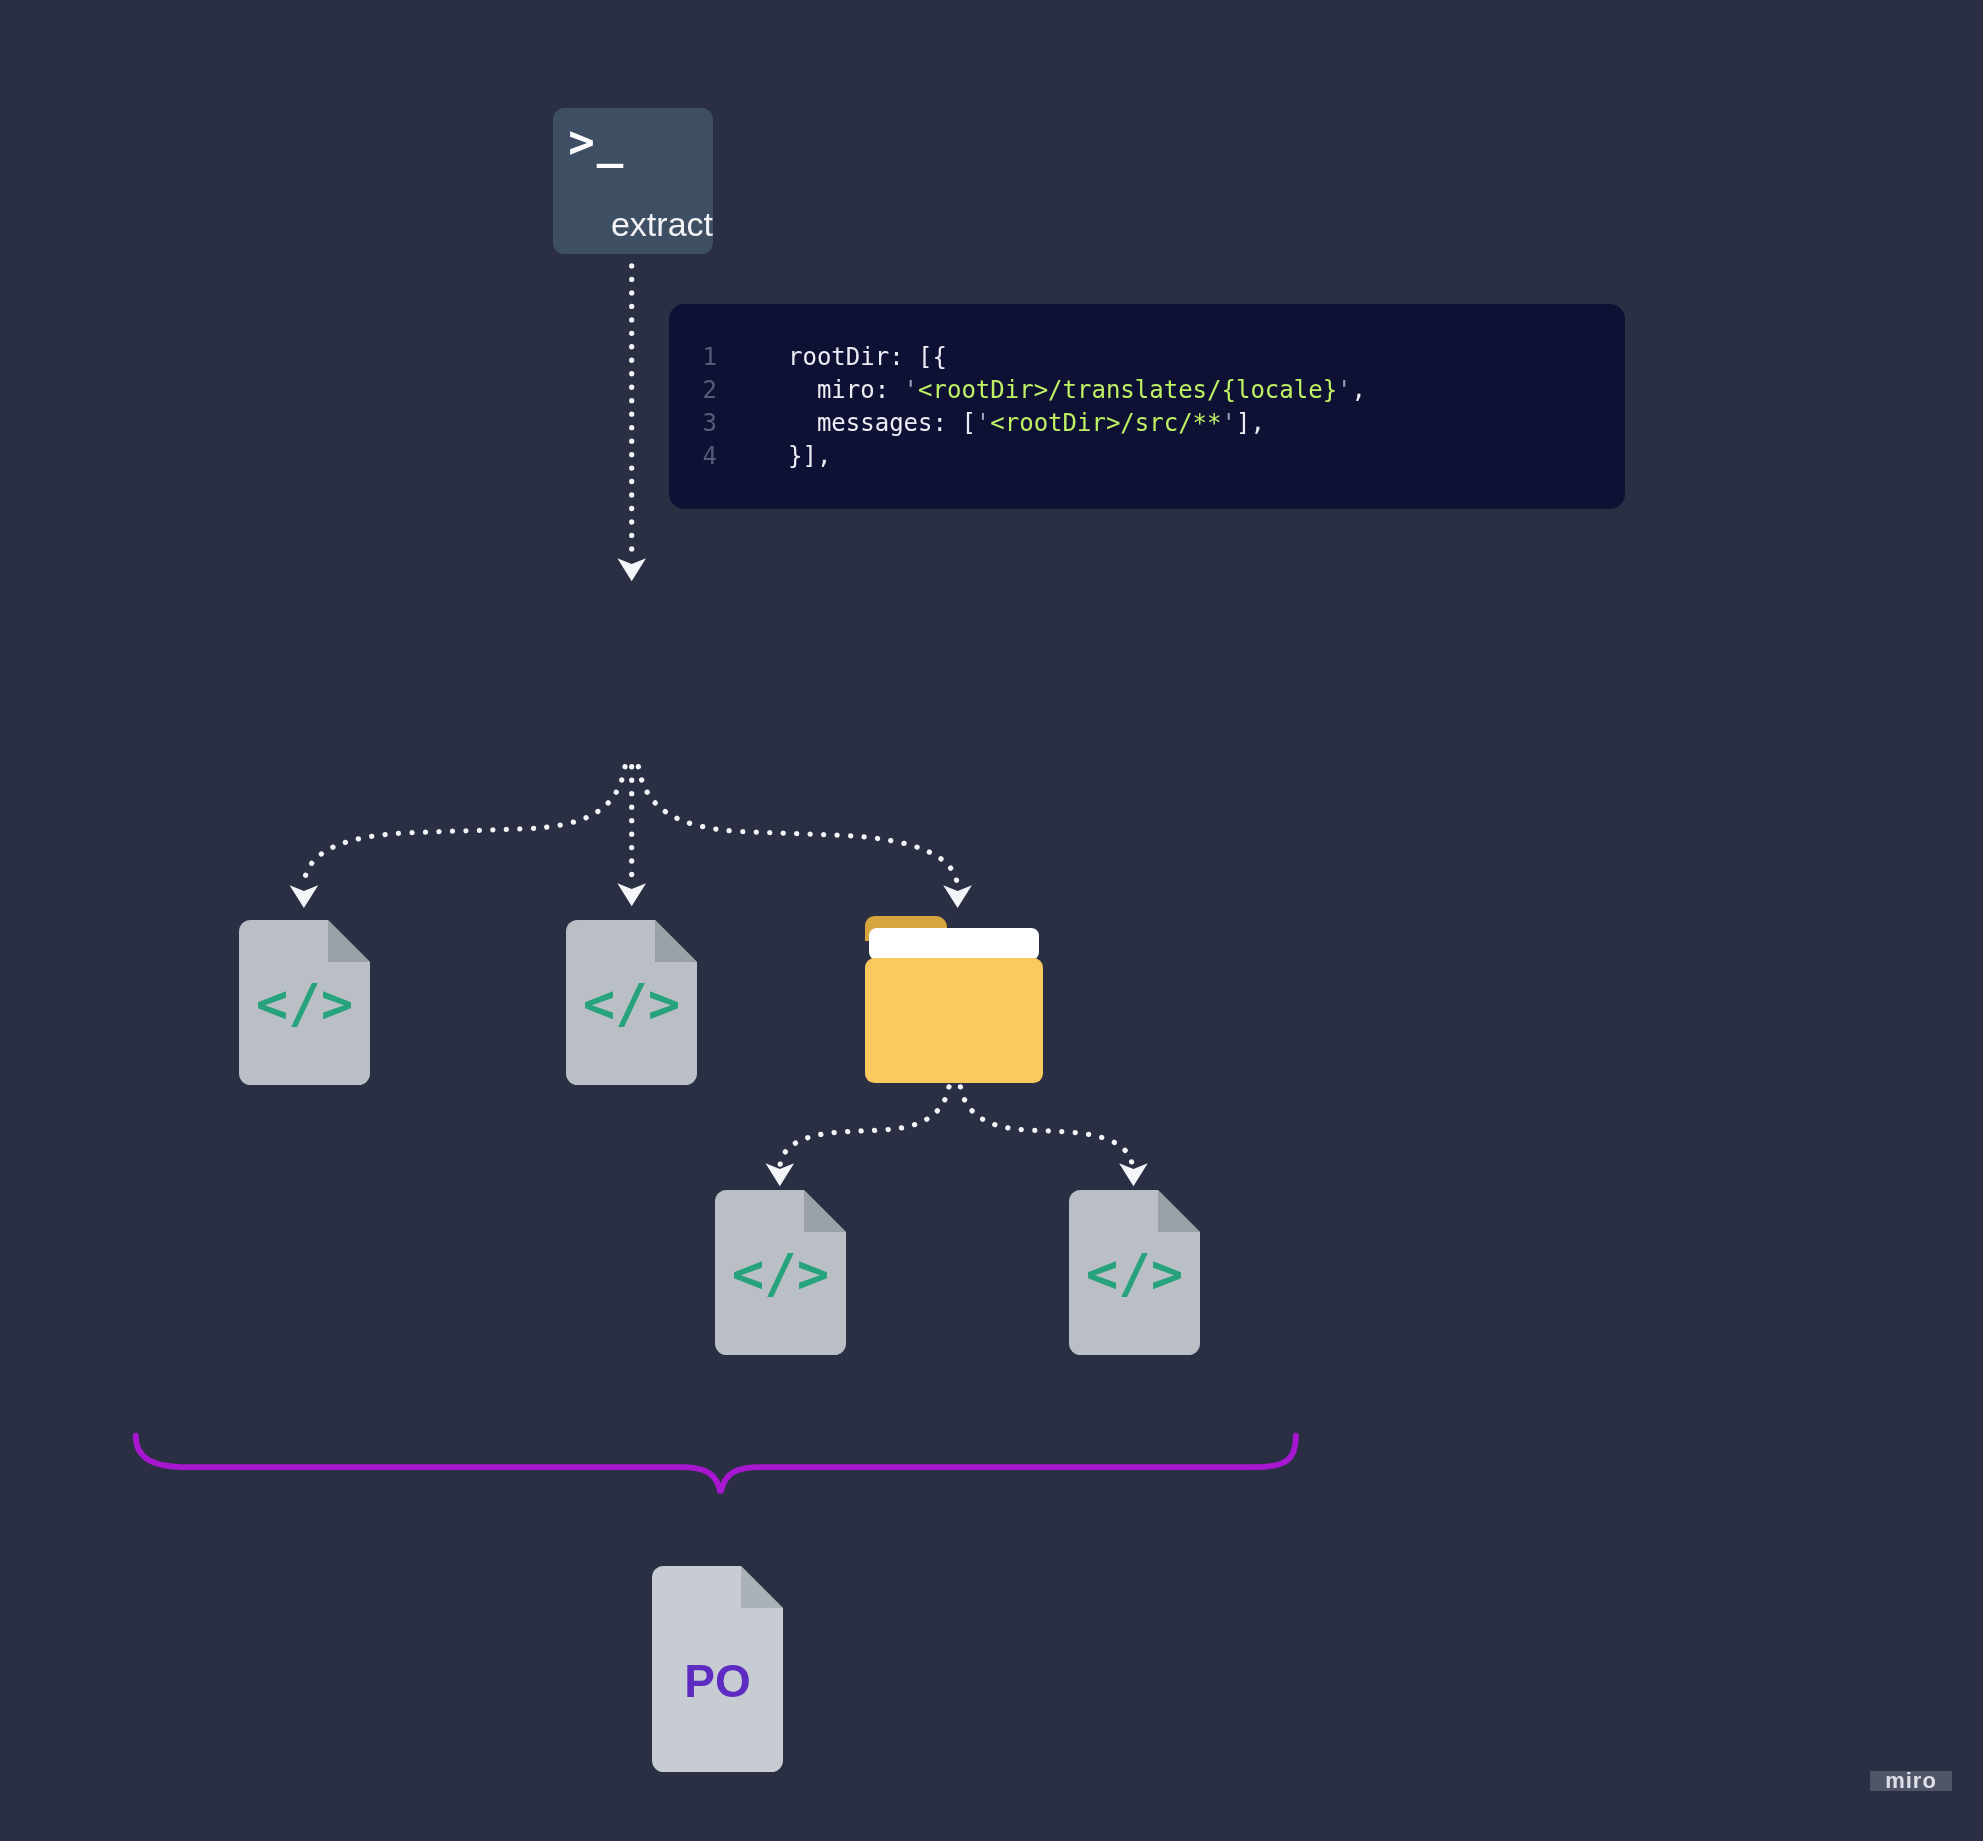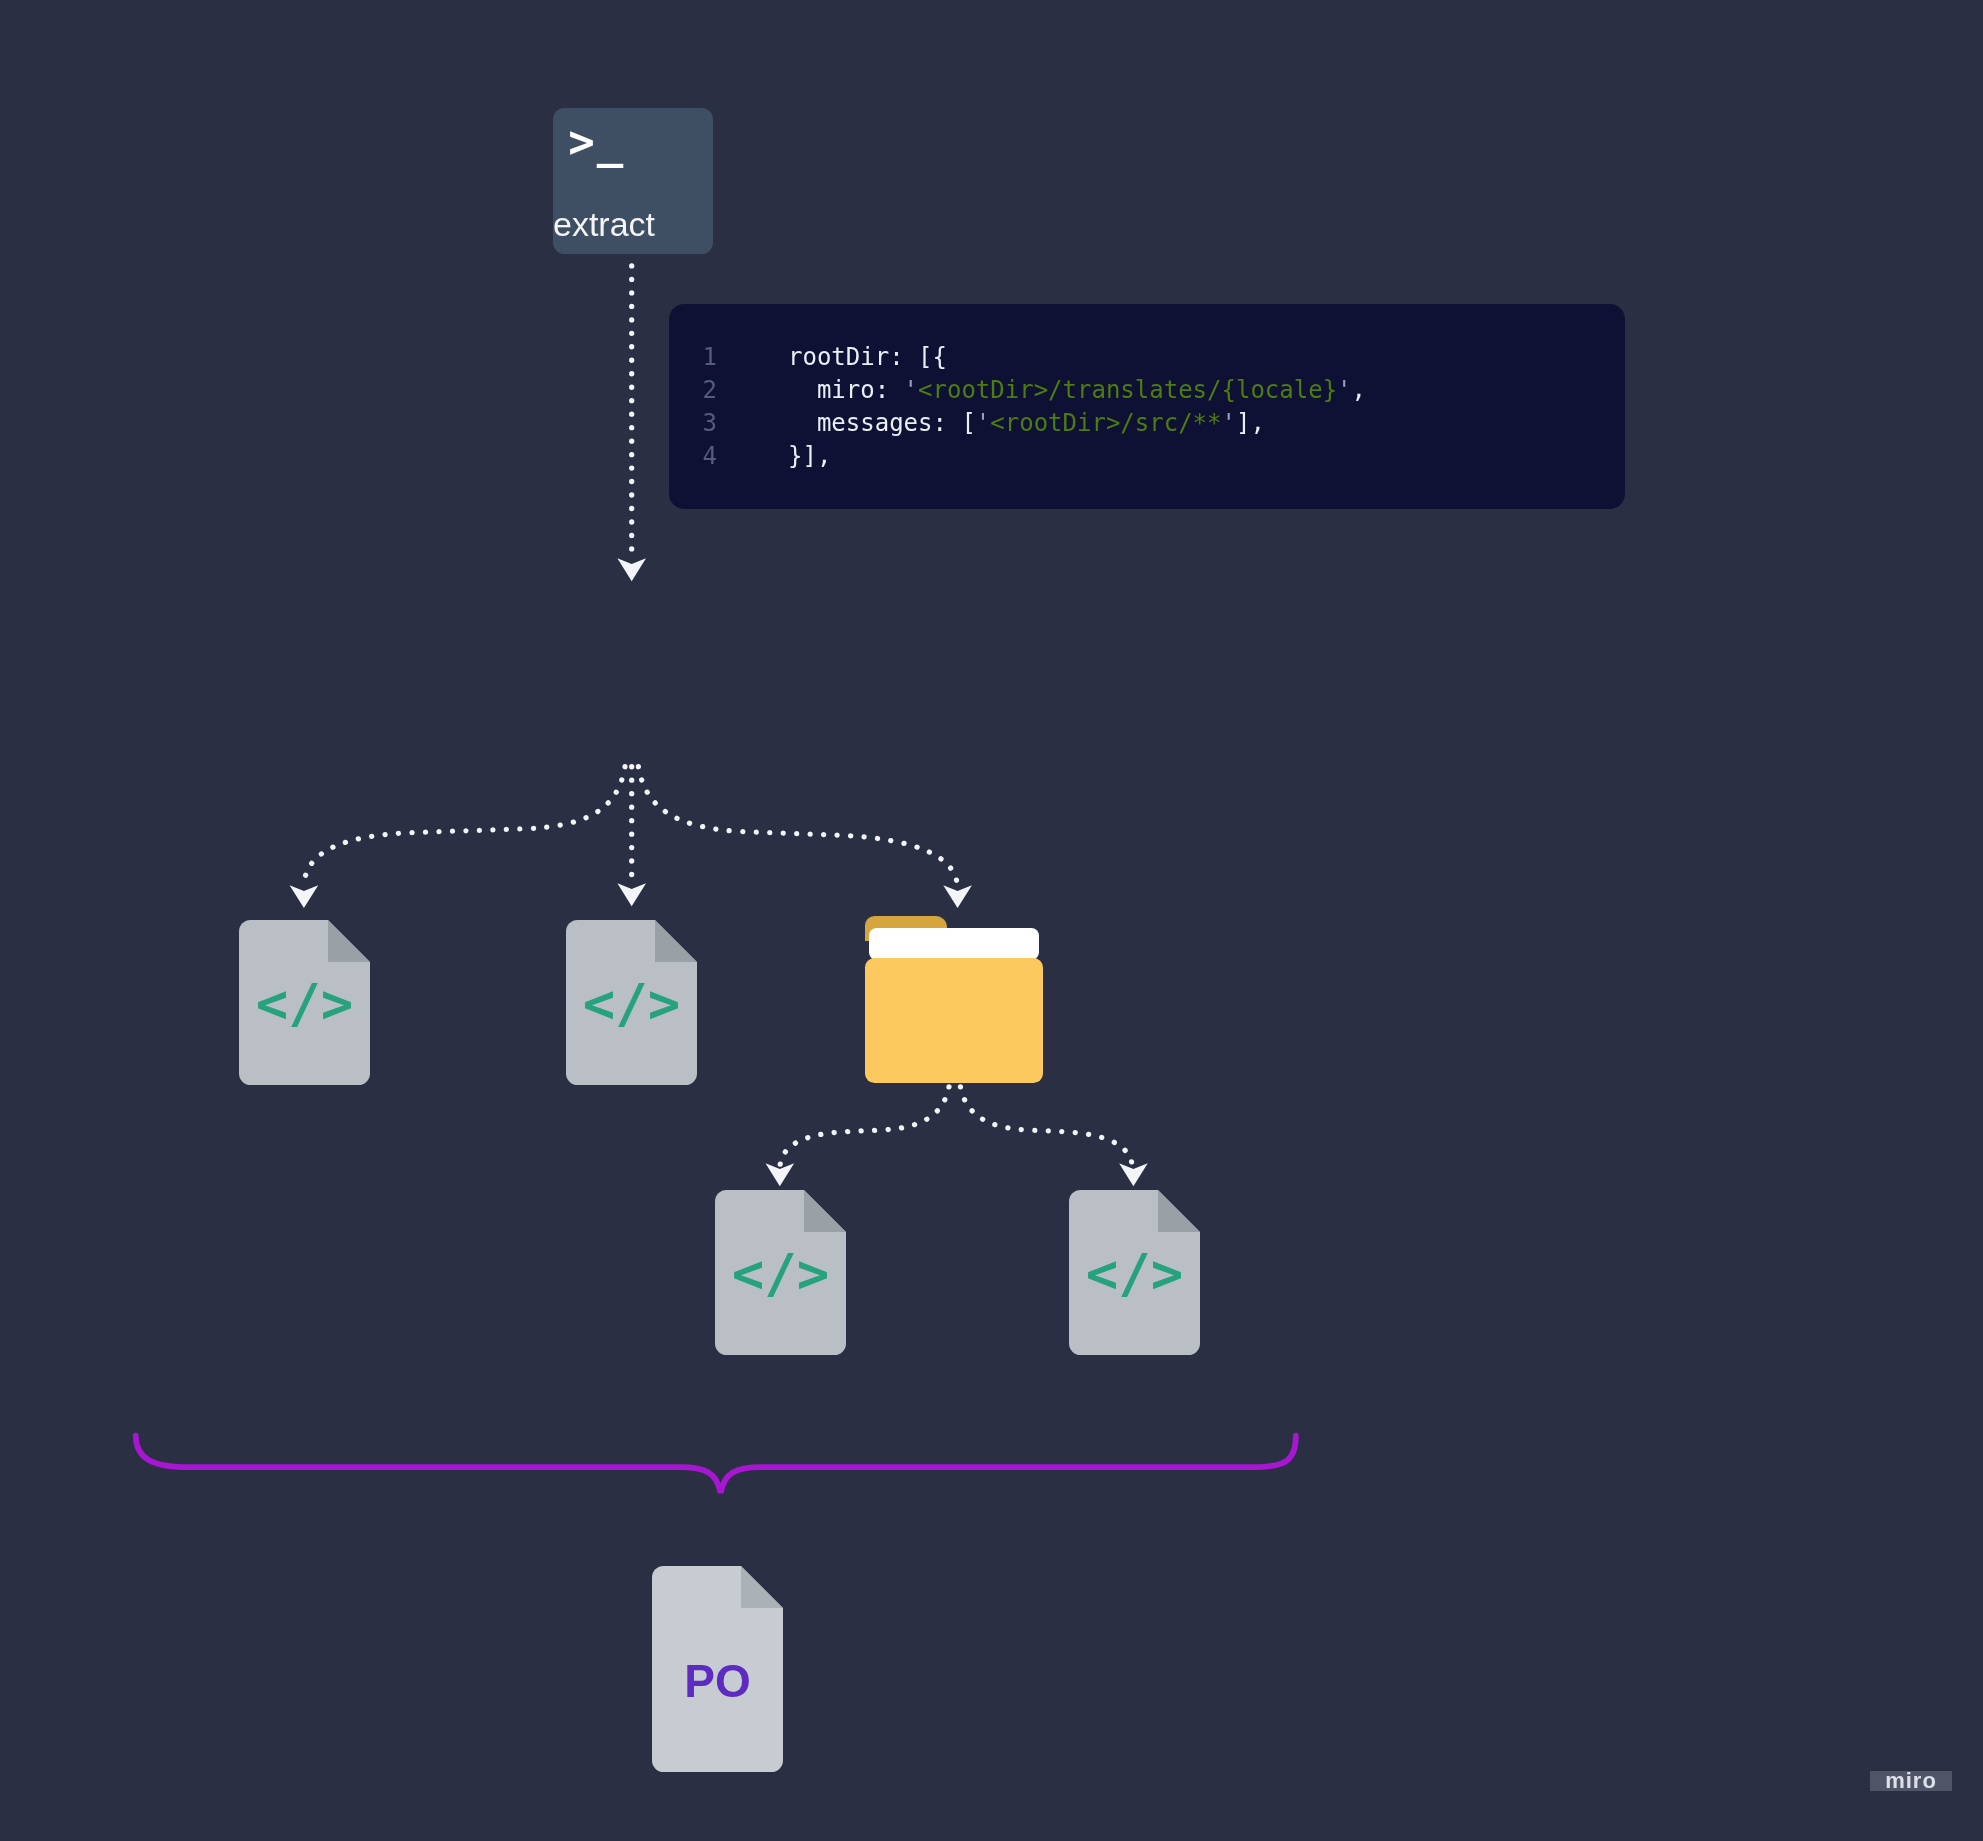--- a/index.html
+++ b/index.html
@@ -15,38 +15,38 @@
   
   .terminal{
     position:absolute;left:553px;top:108px;width:160px;height:146px;
     background:#3e4e63;border-radius:11.5px;
   }
   .term-prompt{
     position:absolute;top:7.6px;left:15.3px;
     font:bold 44px "DejaVu Sans Mono", monospace;color:#ffffff;letter-spacing:1.9px;
   }
   .term-label{
-    position:absolute;bottom:9.6px;left:0;right:0;text-align:left;
+    position:absolute;bottom:9.6px;left:0;right:0;text-align:right;
     font:400 34px "Liberation Sans", sans-serif;color:#f4f4f6;
   }
 
   
   .code-panel{
     position:absolute;left:669px;top:304px;width:956px;height:205px;
     background:#0e1134;border-radius:15.3px;box-sizing:border-box;padding-top:36px;
   }
   .code-line{display:flex;height:33px;align-items:center;}
   .ln{
     width:48px;text-align:right;margin-right:71px;flex:none;
     font:24px "DejaVu Sans Mono", monospace;color:#565b78;
   }
   .code-text{white-space:pre;font:24px "DejaVu Sans Mono", monospace;color:#eceef5;}
   .tok-plain{color:#eceef5;}
   .tok-quote{color:#9ba0b8;}
-  .tok-string{color:#4d7c0f;}
+  .tok-string{color:#bef264;}
 
   
   .folder{position:absolute;}
   .f-tab{position:absolute;left:0;top:0;width:46%;height:25px;background:#d6a53e;border-radius:9.6px 11.5px 0 0;}
   .f-paper{position:absolute;left:3.8px;right:3.8px;top:11.5px;height:32.5px;background:#ffffff;border-radius:7.6px;}
   .f-body{position:absolute;left:0;right:0;top:42px;bottom:0;background:#fbc95e;border-radius:9.6px;}
   .f-label{
     position:absolute;left:0;right:0;top:92px;text-align:center;
     font:400 34px "Liberation Sans", sans-serif;color:#2f3349;z-index:2;
   }

